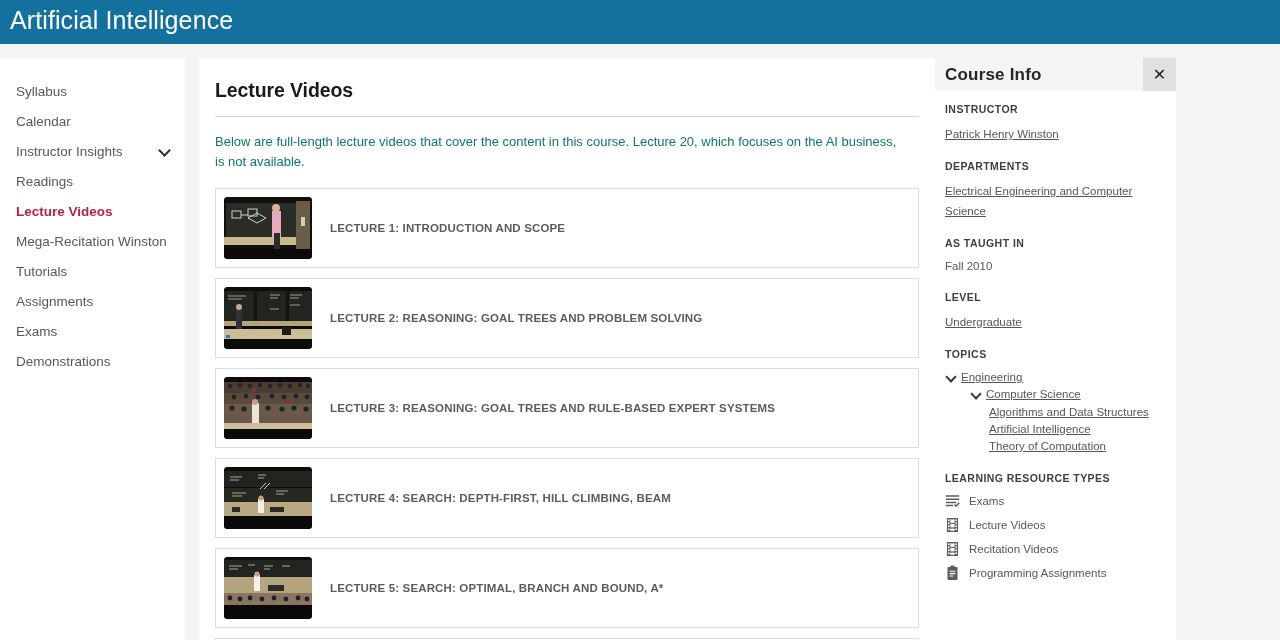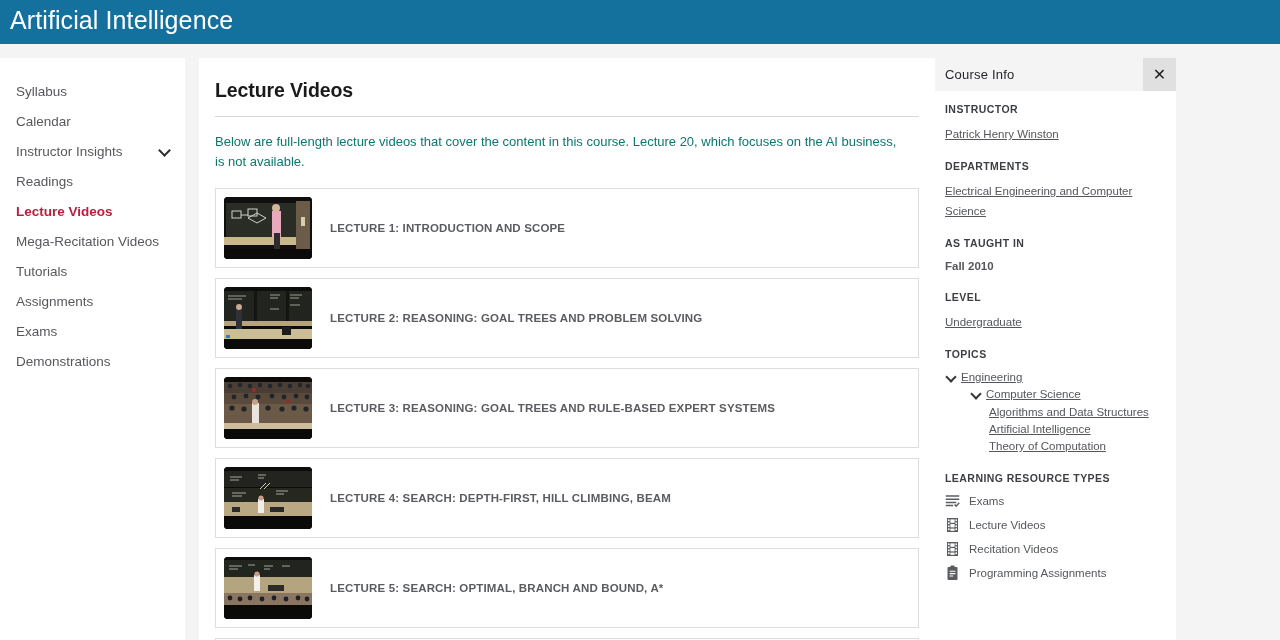--- a/index.html
+++ b/index.html
@@ -144,22 +144,22 @@
     min-height: 582px;
   }
   .info-head {
     height: 33px;
     background: #f4f4f4;
     display: flex;
     align-items: center;
     justify-content: space-between;
   }
   .info-head-title {
-    font-size: 13px;
-    font-weight: normal;
+    font-size: 17px;
+    font-weight: bold;
     color: #24262a;
     padding-left: 10px;
     letter-spacing: 0.2px;
   }
   .close-btn {
     width: 33px; height: 33px;
     background: #e0e0e0;
     display: flex;
     align-items: center;
     justify-content: center;
@@ -174,21 +174,20 @@
     font-size: 10.5px;
     font-weight: bold;
     color: #3c3e42;
     letter-spacing: 0.45px;
     margin-bottom: 9px;
   }
   .info-value {
     font-size: 11.5px;
     color: #55575b;
     line-height: 1.4;
-    font-weight: bold;
   }
   .info-link {
     font-size: 11.5px;
     color: #55575b;
     text-decoration: underline;
     cursor: pointer;
     line-height: 1.5;
   }
 
   
@@ -250,21 +249,21 @@
         <span>Instructor Insights</span>
         <span class="nav-chev"></span>
       </div>
       <div class="nav-item">
         <span>Readings</span>
       </div>
       <div class="nav-item active">
         <span>Lecture Videos</span>
       </div>
       <div class="nav-item">
-        <span>Mega-Recitation Videos</span>
+        <span>Mega-Recitation Winston</span>
       </div>
       <div class="nav-item">
         <span>Tutorials</span>
       </div>
       <div class="nav-item">
         <span>Assignments</span>
       </div>
       <div class="nav-item">
         <span>Exams</span>
       </div>

